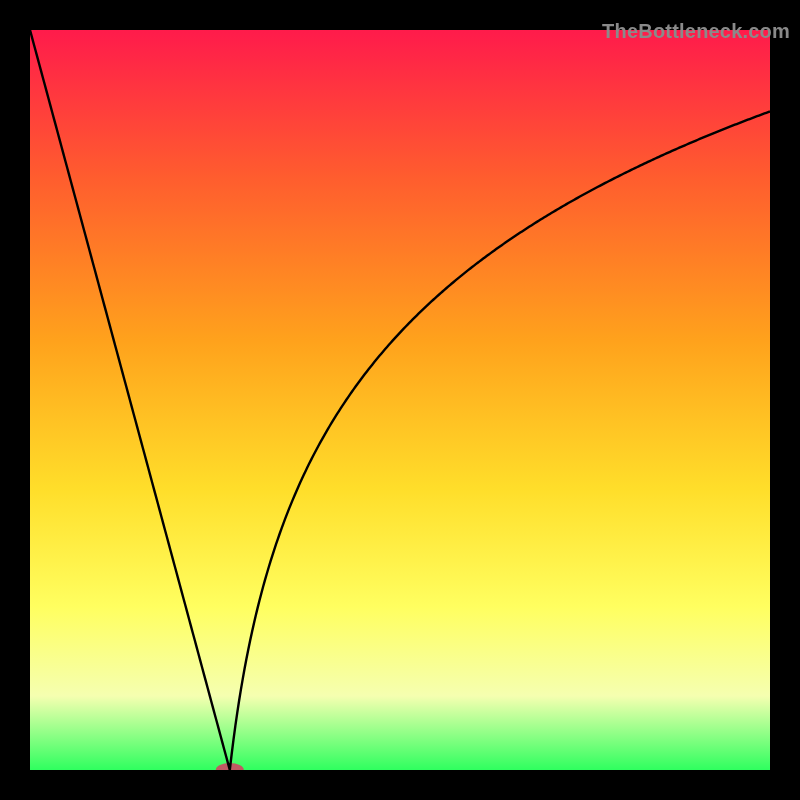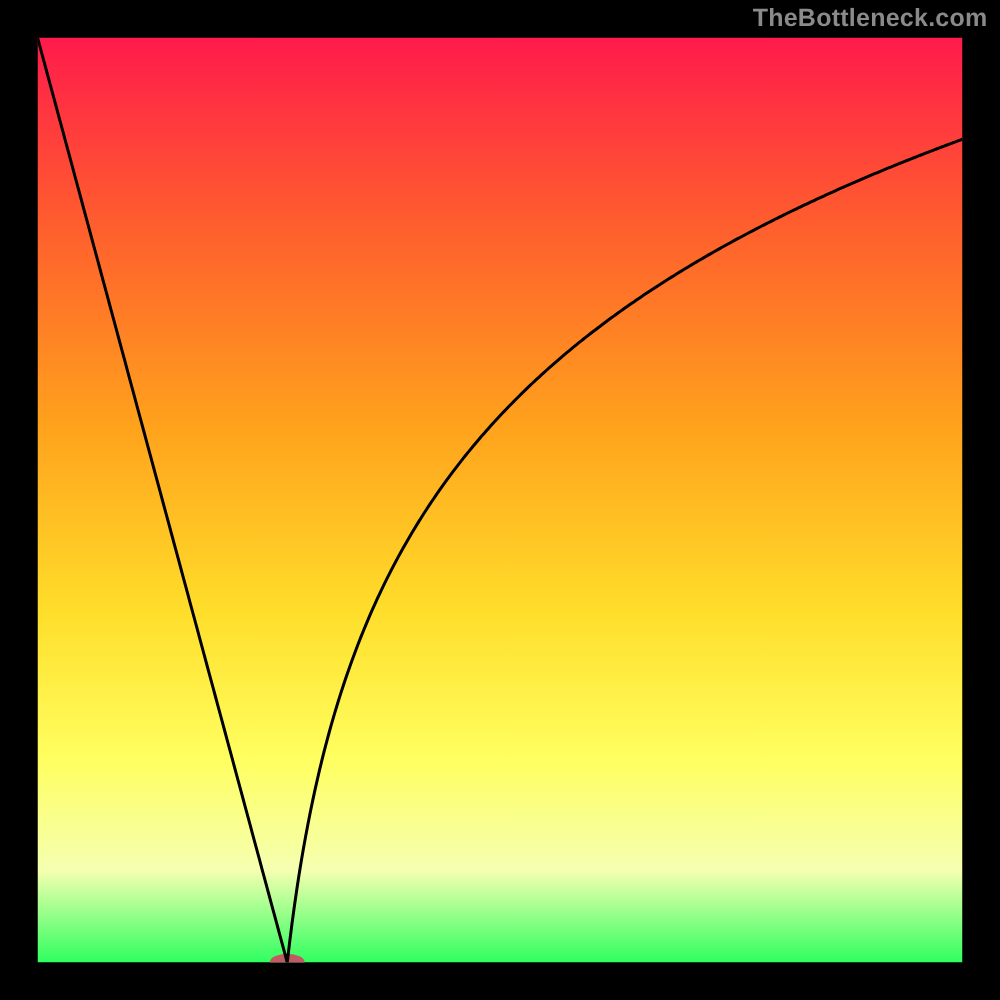--- a/index.html
+++ b/index.html
@@ -12,21 +12,21 @@
   font-family: Arial, Helvetica, sans-serif;
 }
 .frame {
   position: relative;
   width: 800px;
   height: 800px;
   background: #000;
 }
 .watermark {
   position: absolute;
-  top: 4px;
+  top: 20px;
   right: 10px;
   color: #8a8a8a;
   font-size: 20px;
   font-weight: 600;
   letter-spacing: 0.2px;
   z-index: 3;
   -webkit-font-smoothing: antialiased;
 }
 svg.plot {
   position: absolute;

